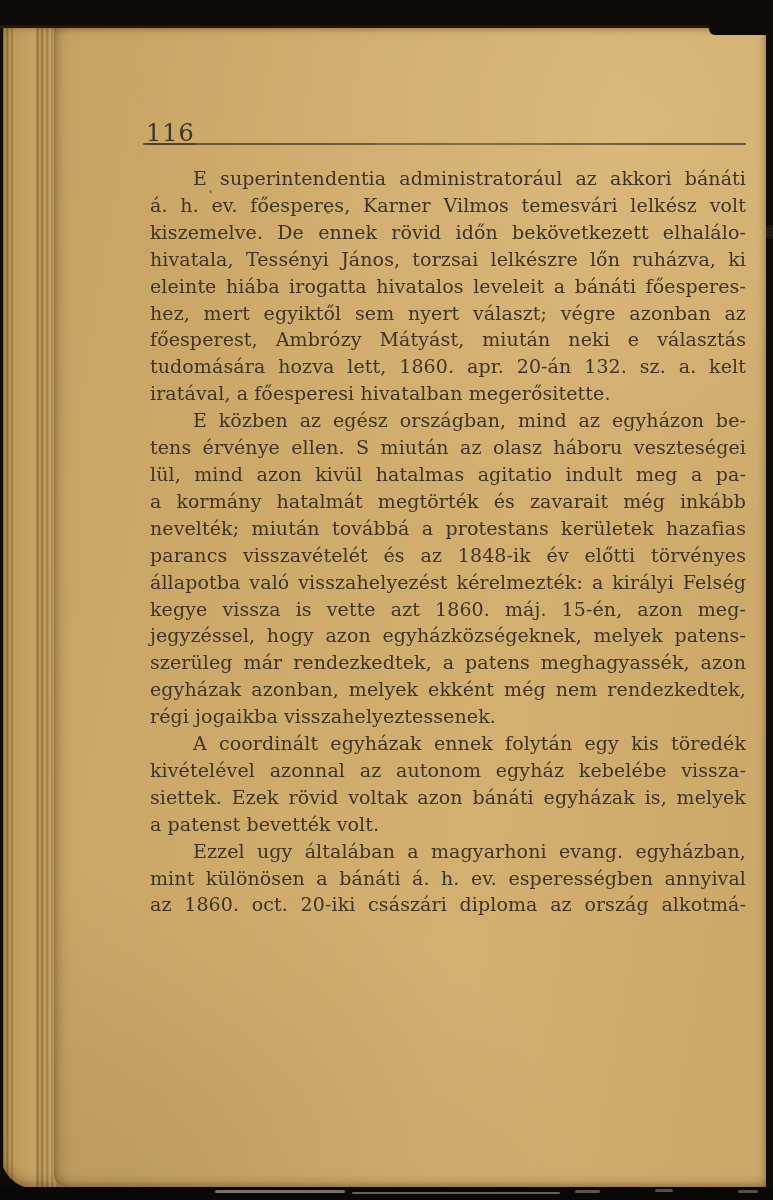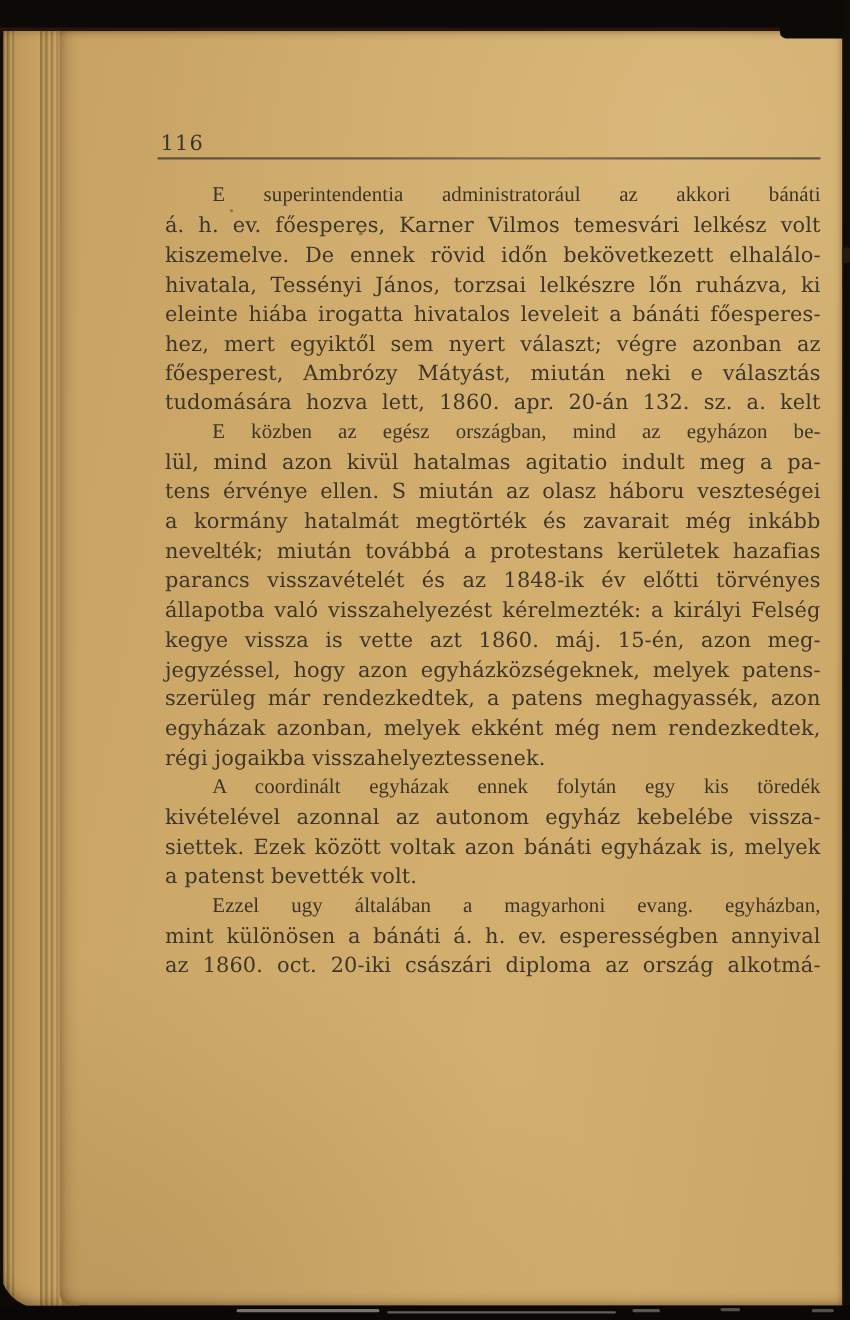--- a/index.html
+++ b/index.html
@@ -39,34 +39,34 @@
       radial-gradient(ellipse 760px 520px at 8% 100%, rgba(88,58,18,.14), transparent 62%),
       linear-gradient(100deg,#c7a263 0%,#cfab6b 35%,#d3af70 62%,#cba767 100%);
     box-shadow:
       inset 10px 0 16px -9px rgba(74,48,16,.5),
       inset 0 7px 9px -6px rgba(40,20,5,.55),
       inset 0 -8px 12px -8px rgba(52,30,8,.5),
       inset -5px 0 8px -5px rgba(52,30,8,.35);
   }
   .pagenum{
     position:absolute;left:92px;top:93px;
-    font-size:19px;letter-spacing:1px;color:var(--ink);
+    font-size:24px;letter-spacing:1px;color:var(--ink);text-decoration:underline;
   }
   .rule{
     position:absolute;left:89px;top:117px;width:603px;height:2px;
     background:linear-gradient(90deg,#4e4234,#5c4e3e 35%,#71624c 55%,#5a4c3d 80%,#50443a);
     opacity:.85;border-radius:1px;
   }
   .text-block{
     position:absolute;left:96px;top:139px;width:596px;
     font-size:19px;line-height:26.9px;color:var(--ink);
     letter-spacing:.1px;text-justify:inter-word;
   }
   .line{text-align:justify;text-align-last:justify;white-space:nowrap;}
-  .line.first{padding-left:43px;font-family:Liberation Serif, serif;}
+  .line.first{padding-left:43px;}
   .line.plast{text-align-last:left;white-space:normal;}
   
   .band-top{position:absolute;left:0;top:0;width:100%;height:25px;background:var(--void);border-bottom:3px solid #29140c;}
   .wedge{position:absolute;right:0;top:0;width:64px;height:35px;background:var(--void);border-bottom-left-radius:6px;}
   .edge-right{position:absolute;right:0;top:0;width:7px;height:100%;background:#0f0c08;}
   .band-bottom{position:absolute;left:0;bottom:0;width:100%;height:13px;background:#0a0806;}
   .streak{position:absolute;border-radius:2px;}
   .s1{left:215px;bottom:7px;width:130px;height:3px;background:#8d857e;opacity:.85;}
   .s2{left:352px;bottom:6px;width:208px;height:2.5px;background:#7a736d;opacity:.8;}
   .s3{left:575px;bottom:7px;width:25px;height:3px;background:#6f6862;opacity:.8;}
@@ -89,35 +89,36 @@
     <div class="rule"></div>
     <div class="text-block">
         <div class="line first">E superintendentia administratorául az akkori bánáti</div>
         <div class="line">á. h. ev. főesperes, Karner Vilmos temesvári lelkész volt</div>
         <div class="line">kiszemelve. De ennek rövid időn bekövetkezett elhalálo-</div>
         <div class="line">hivatala, Tessényi János, torzsai lelkészre lőn ruházva, ki</div>
         <div class="line">eleinte hiába irogatta hivatalos leveleit a bánáti főesperes-</div>
         <div class="line">hez, mert egyiktől sem nyert választ; végre azonban az</div>
         <div class="line">főesperest, Ambrózy Mátyást, miután neki e választás</div>
         <div class="line">tudomására hozva lett, 1860. apr. 20-án 132. sz. a. kelt</div>
+        <div class="line plast">iratával, a főesperesi hivatalban megerősitette.</div>
         <div class="line first">E közben az egész országban, mind az egyházon be-</div>
+        <div class="line">tens érvénye ellen. S miután az olasz háboru veszteségei</div>
         <div class="line">lül, mind azon kivül hatalmas agitatio indult meg a pa-</div>
-        <div class="line">tens érvénye ellen. S miután az olasz háboru veszteségei</div>
         <div class="line">a kormány hatalmát megtörték és zavarait még inkább</div>
         <div class="line">nevelték; miután továbbá a protestans kerületek hazafias</div>
         <div class="line">parancs visszavételét és az 1848-ik év előtti törvényes</div>
         <div class="line">állapotba való visszahelyezést kérelmezték: a királyi Felség</div>
         <div class="line">kegye vissza is vette azt 1860. máj. 15-én, azon meg-</div>
         <div class="line">jegyzéssel, hogy azon egyházközségeknek, melyek patens-</div>
         <div class="line">szerüleg már rendezkedtek, a patens meghagyassék, azon</div>
         <div class="line">egyházak azonban, melyek ekként még nem rendezkedtek,</div>
         <div class="line plast">régi jogaikba visszahelyeztessenek.</div>
         <div class="line first">A coordinált egyházak ennek folytán egy kis töredék</div>
         <div class="line">kivételével azonnal az autonom egyház kebelébe vissza-</div>
-        <div class="line">siettek. Ezek között voltak azon bánáti egyházak is, melyek</div>
+        <div class="line">siettek. Ezek rövid voltak azon bánáti egyházak is, melyek</div>
         <div class="line plast">a patenst bevették volt.</div>
         <div class="line first">Ezzel ugy általában a magyarhoni evang. egyházban,</div>
         <div class="line">mint különösen a bánáti á. h. ev. esperességben annyival</div>
         <div class="line">az 1860. oct. 20-iki császári diploma az ország alkotmá-</div>
       </div>
     <div class="speck p1"></div>
     <div class="speck p2"></div>
     <div class="speck p3"></div>
   </div>
 

